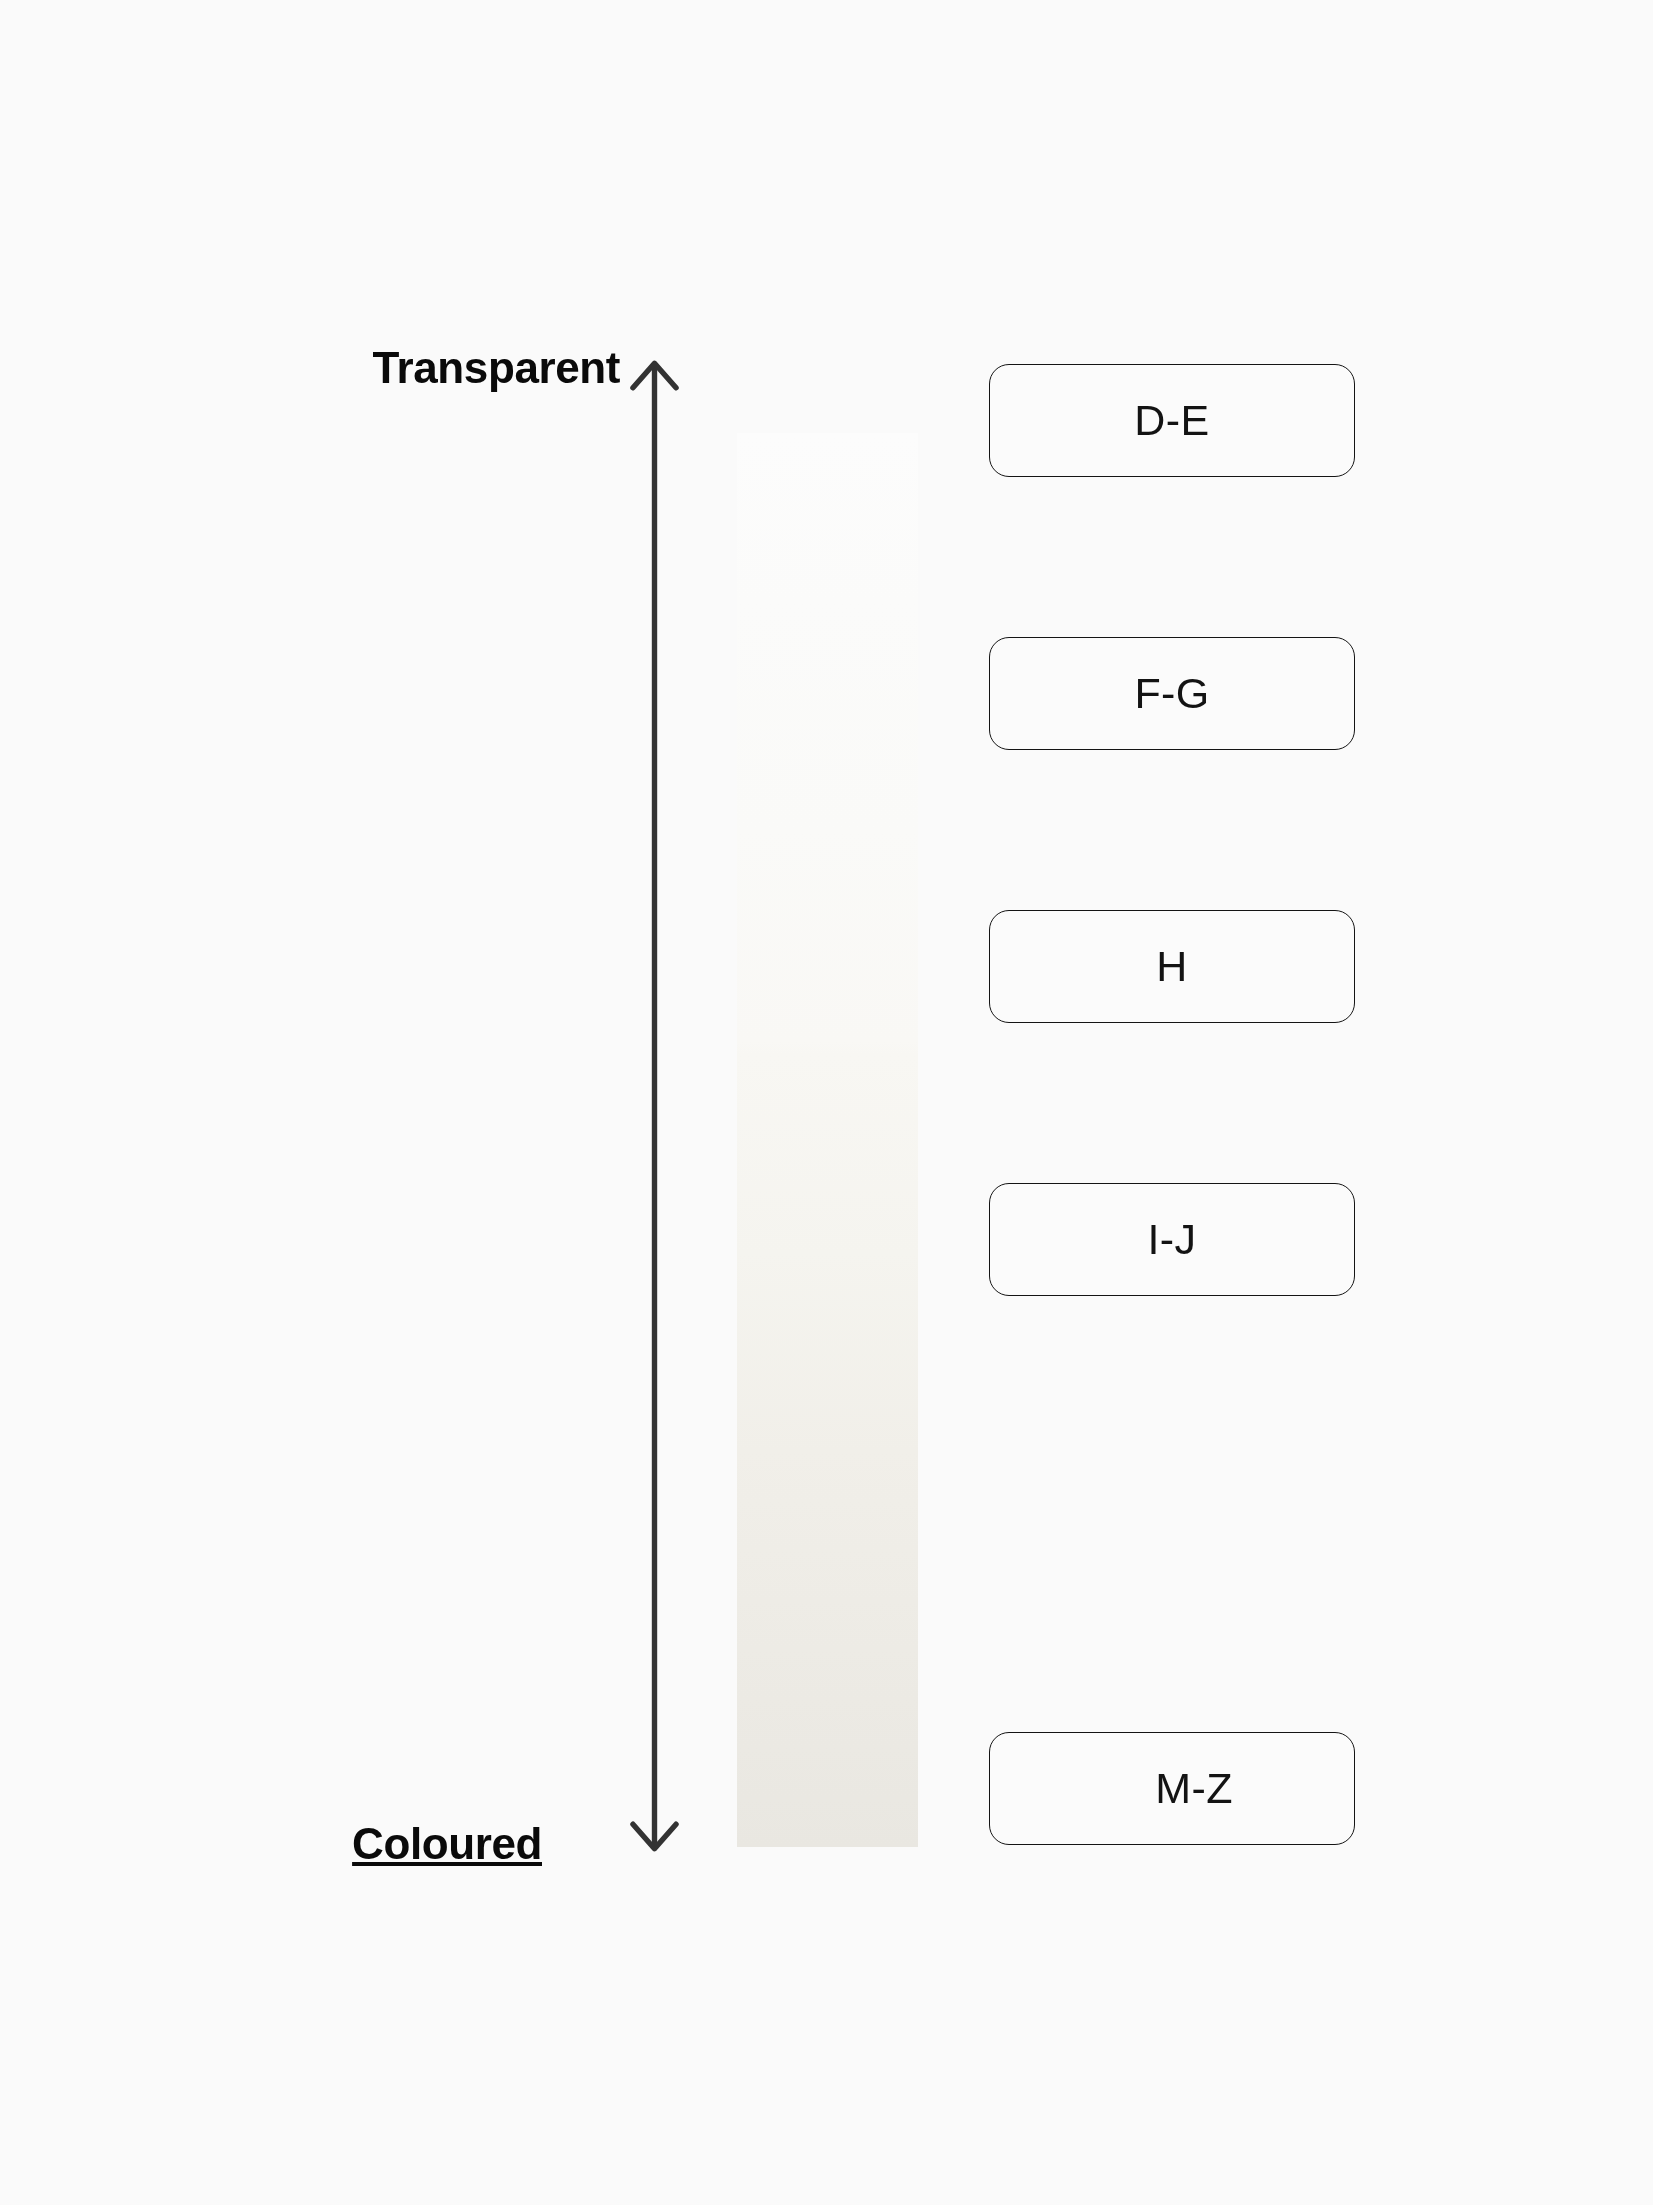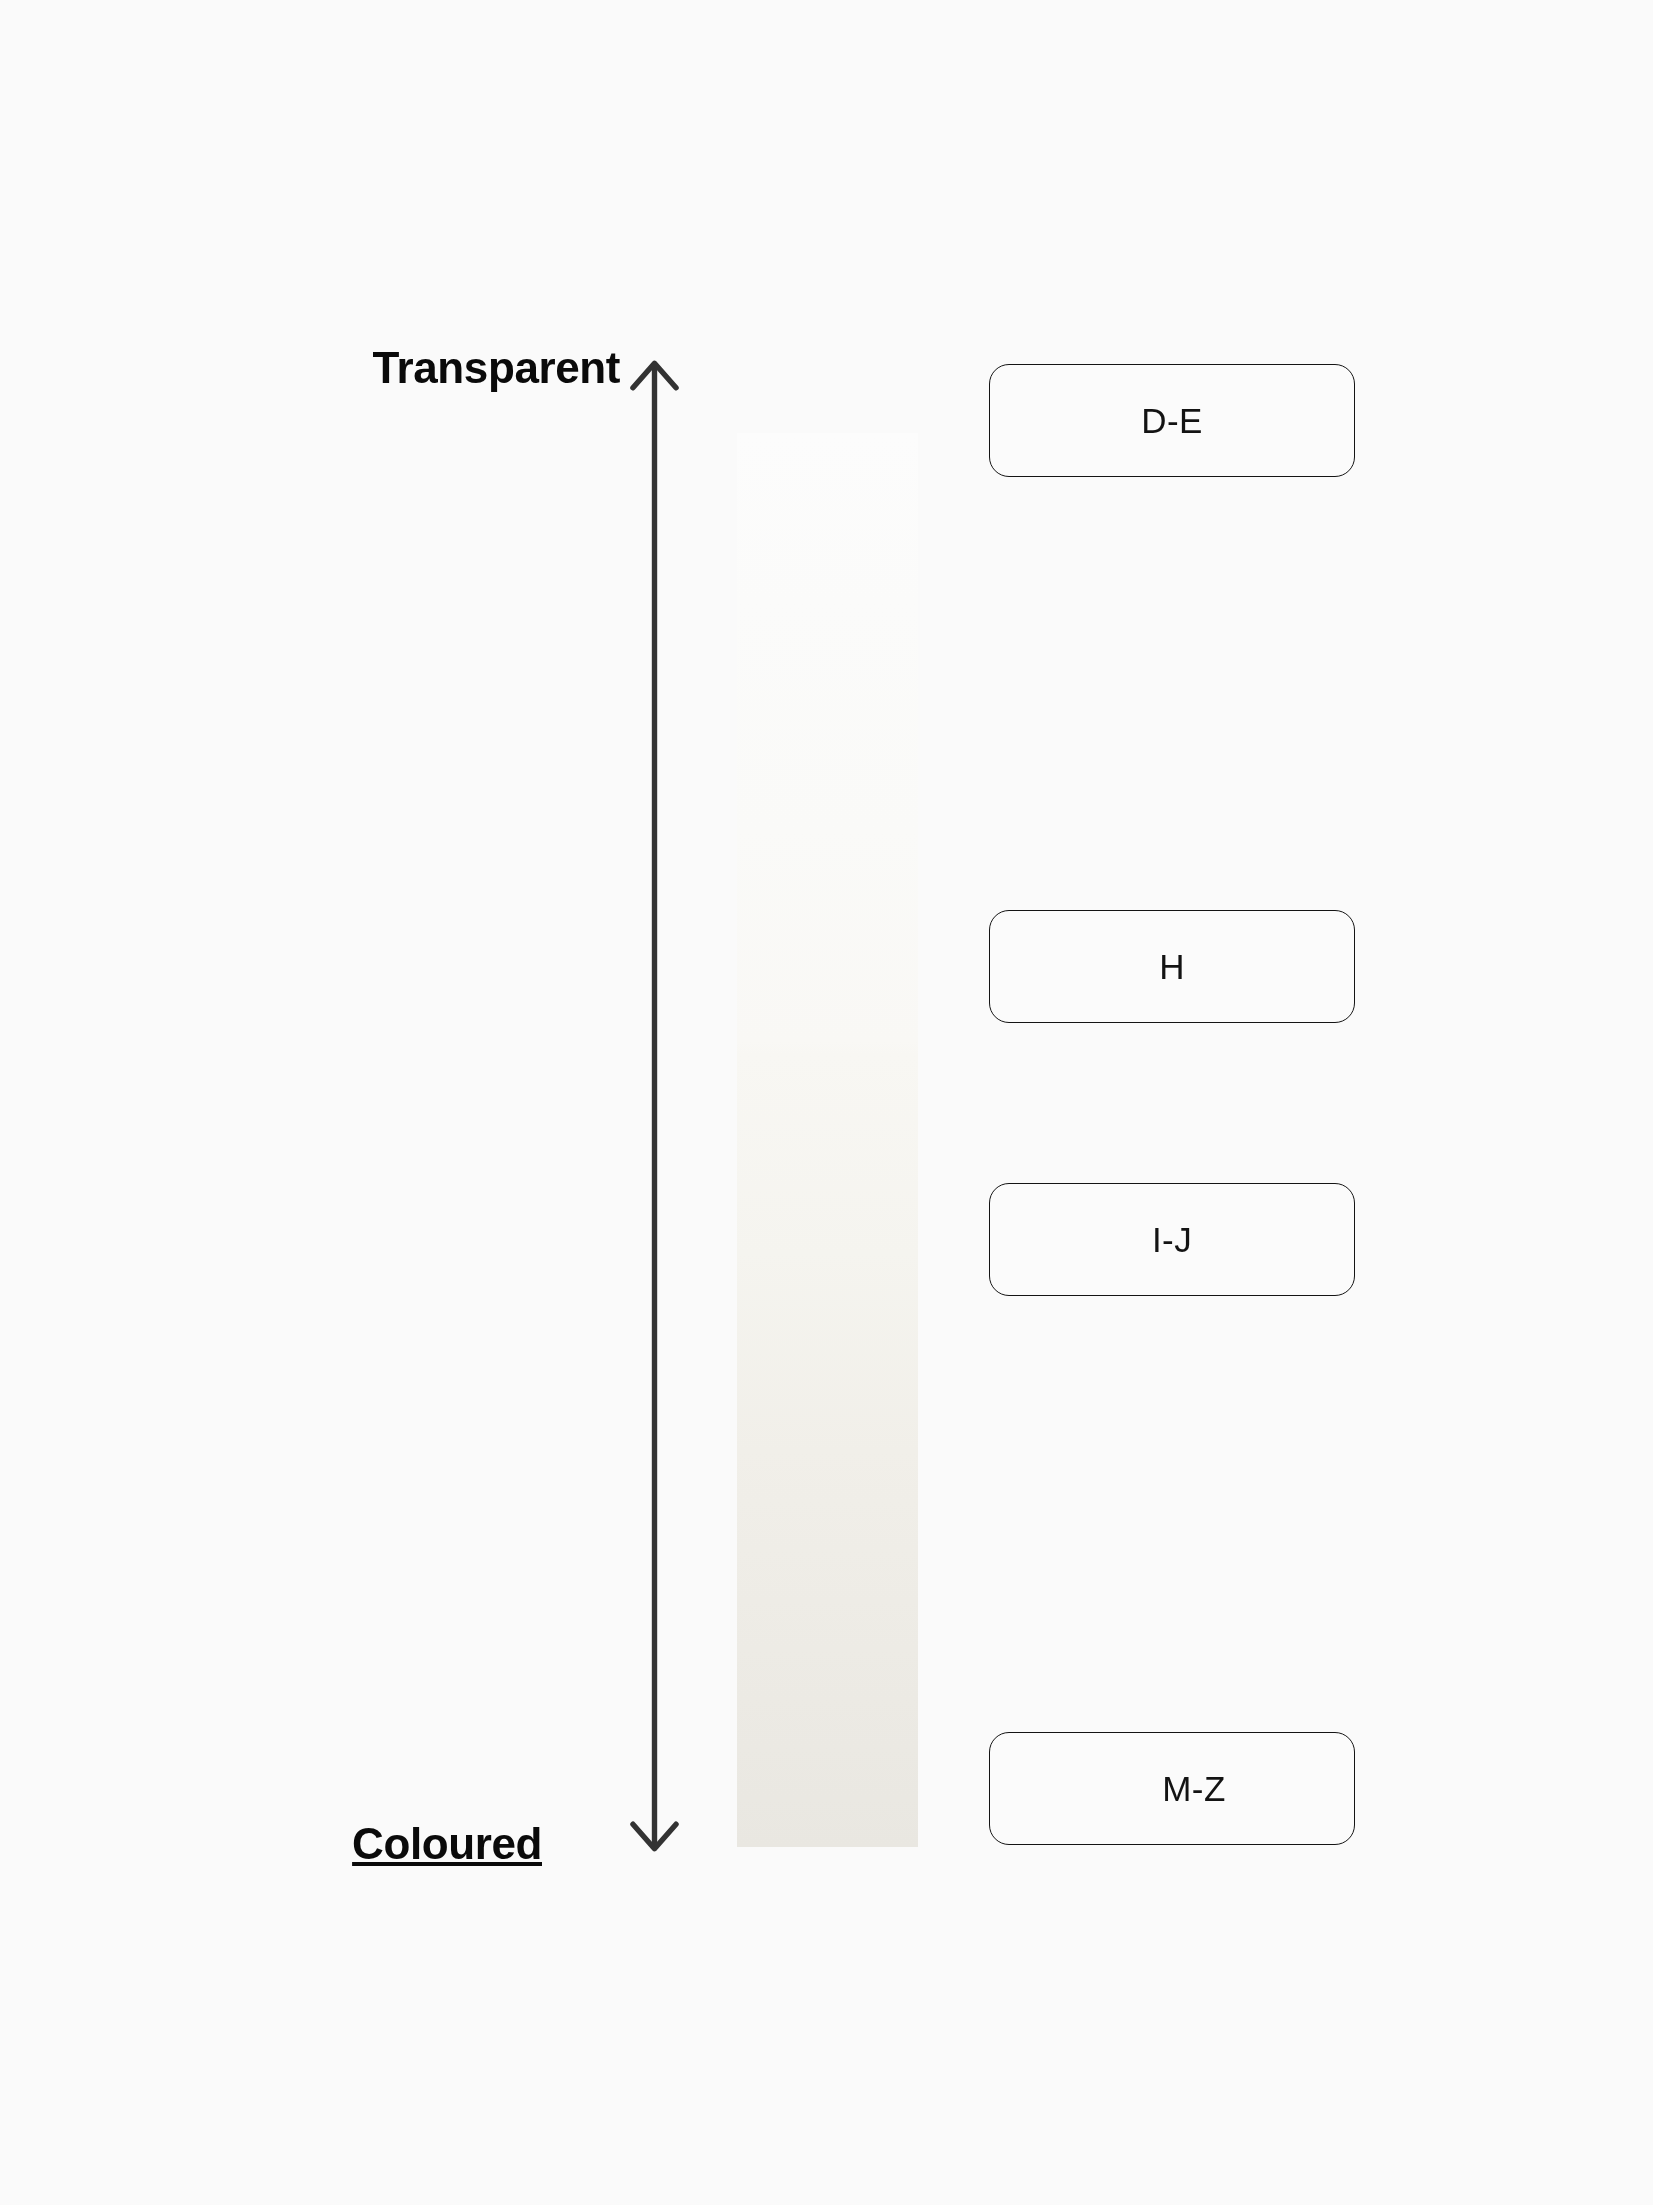--- a/index.html
+++ b/index.html
@@ -78,21 +78,21 @@
     border: 1.8px solid #141414;
     border-radius: 20px;
     background: #FBFBFB;
     display: flex;
     align-items: center;
     justify-content: center;
   }
   .grade-box-label {
     font-family: "Liberation Sans", sans-serif;
     font-weight: 400;
-    font-size: 35px;
+    font-size: 43px;
     letter-spacing: 0.4px;
     color: #131313;
     line-height: 1;
   }
   .gb0 { top: 0px; }
   .gb1 { top: 273px; }
   .gb2 { top: 546px; }
   .gb3 { top: 819px; }
   .gb4 { top: 1093px; }
   .gb5 { top: 1368px; padding-left: 44px; }
@@ -128,20 +128,23 @@
     </defs>
     <rect x="0" y="0" width="236" height="1846" fill="url(#gradWhiteToCream)"></rect>
   </svg>
 
   <div id="grade-column">
 
     <div class="grade-box gb0">
       <span class="grade-box-label">D-E</span>
     </div>
 
+    <div class="grade-box gb1">
+      <span class="grade-box-label">F-G</span>
+    </div>
 
     <div class="grade-box gb2">
       <span class="grade-box-label">H</span>
     </div>
 
     <div class="grade-box gb3">
       <span class="grade-box-label">I-J</span>
     </div>
 
 

